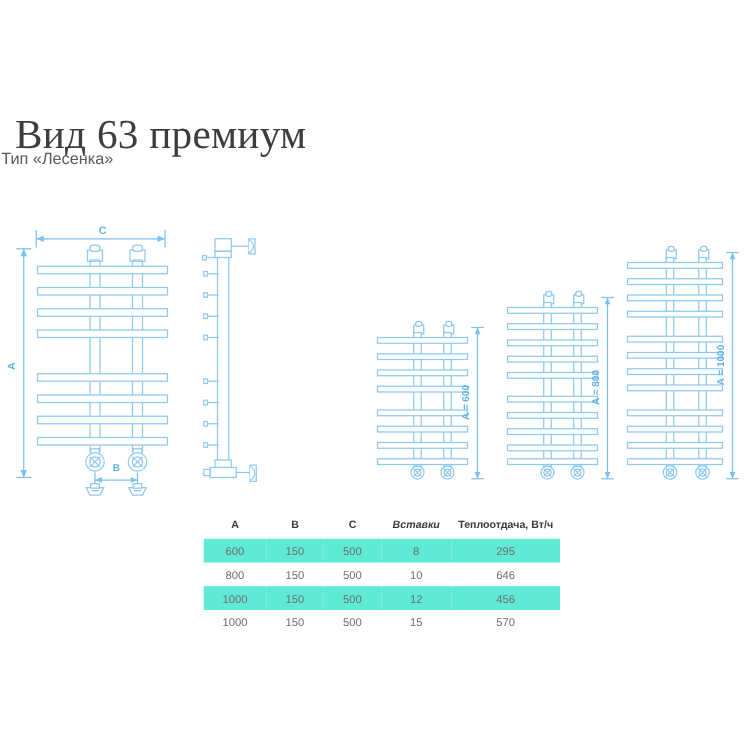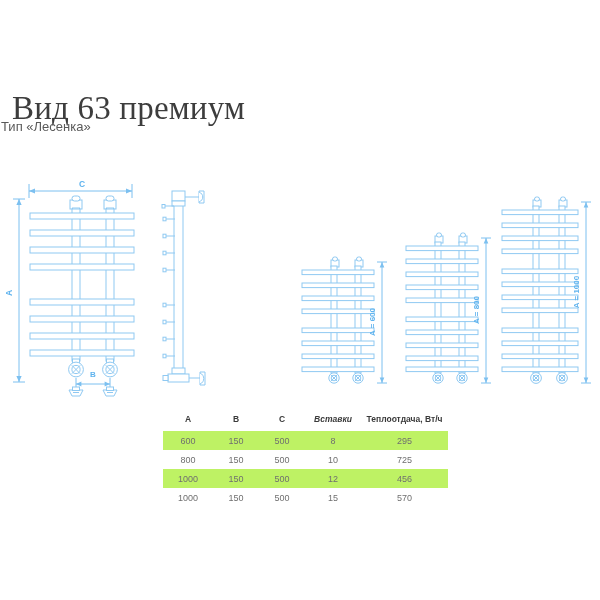--- a/index.html
+++ b/index.html
@@ -32,21 +32,21 @@
     border-collapse:collapse;
   }
   .spec th{
     font-size:8.5px;font-weight:bold;color:#3a3a3a;
     padding:4px 0 7px 0;text-align:center;white-space:nowrap;
   }
   .spec td{
     font-size:9px;color:#6f6f6f;padding:4.5px 0;text-align:center;
     white-space:nowrap;
   }
-  .spec tbody tr.alt{background:#bef264;}
+  .spec tbody tr.alt{background:#5eead4;}
   .c-a{width:50px;}
   .c-b{width:46px;}
   .c-c{width:46px;}
   .c-ins{width:56px;font-style:italic;}
   .c-heat{width:87px;}
 </style>
 </head>
 <body>
 
 <div class="page">
@@ -373,21 +373,21 @@
         <td>150</td>
         <td>500</td>
         <td>8</td>
         <td>295</td>
       </tr>
       <tr>
         <td>800</td>
         <td>150</td>
         <td>500</td>
         <td>10</td>
-        <td>725</td>
+        <td>646</td>
       </tr>
       <tr class="alt">
         <td>1000</td>
         <td>150</td>
         <td>500</td>
         <td>12</td>
         <td>456</td>
       </tr>
       <tr>
         <td>1000</td>

